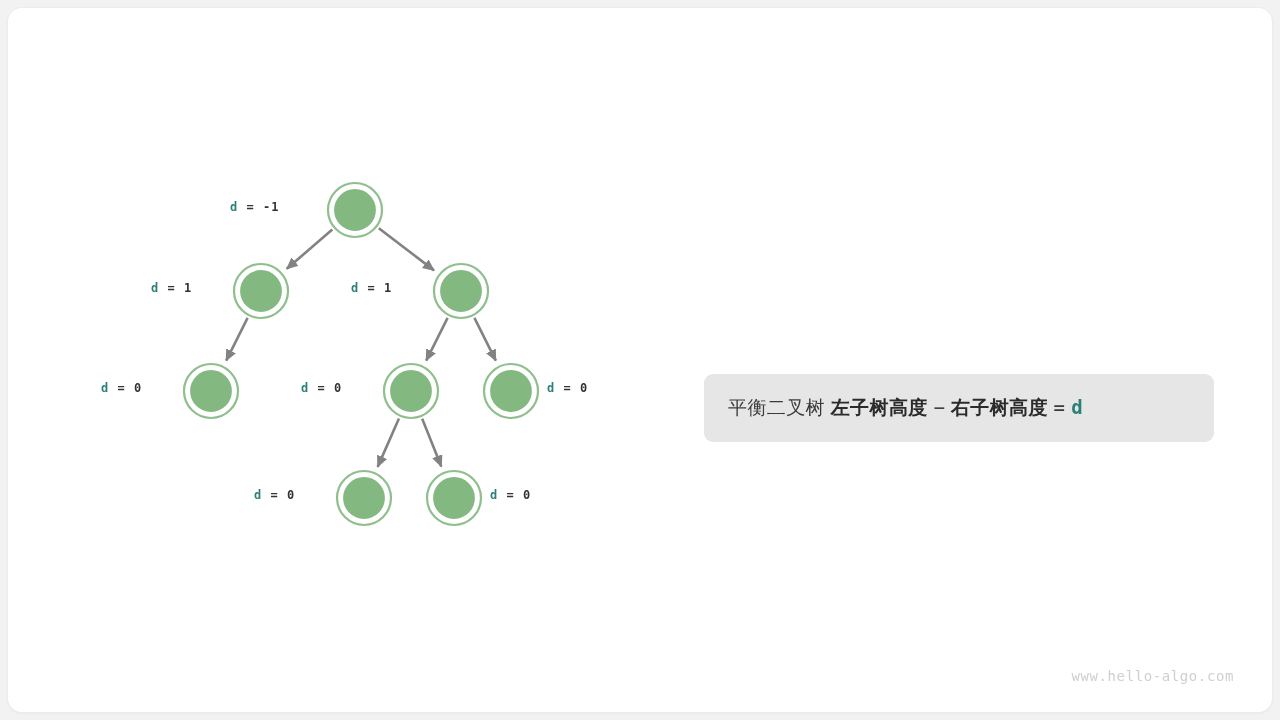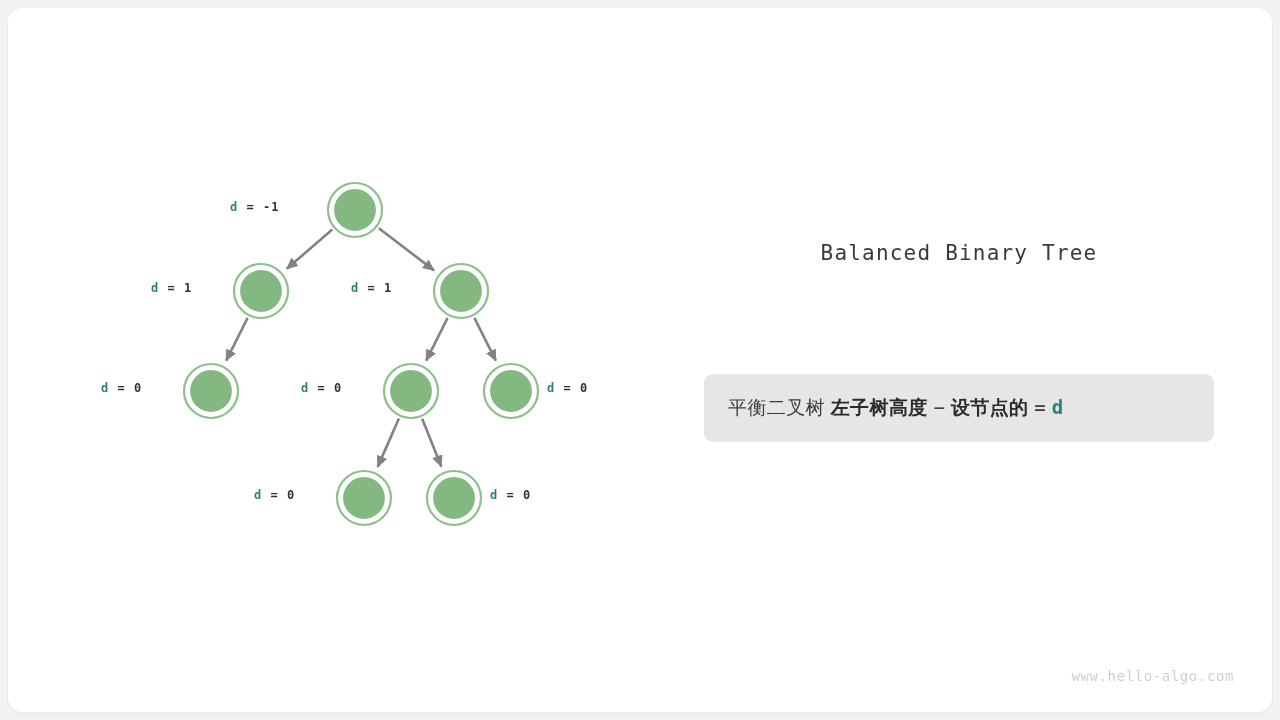--- a/index.html
+++ b/index.html
@@ -206,28 +206,27 @@
         <div class="d-label" style="left: 143px; top: 273px;"><span class="dvar">d</span><span> = </span><span class="dval">1</span></div>
         <div class="d-label" style="left: 343px; top: 273px;"><span class="dvar">d</span><span> = </span><span class="dval">1</span></div>
         <div class="d-label" style="left: 93px; top: 373px;"><span class="dvar">d</span><span> = </span><span class="dval">0</span></div>
         <div class="d-label" style="left: 293px; top: 373px;"><span class="dvar">d</span><span> = </span><span class="dval">0</span></div>
         <div class="d-label right-of" style="left: 539px; top: 373px;"><span class="dvar">d</span><span> = </span><span class="dval">0</span></div>
         <div class="d-label" style="left: 246px; top: 480px;"><span class="dvar">d</span><span> = </span><span class="dval">0</span></div>
         <div class="d-label right-of" style="left: 482px; top: 480px;"><span class="dvar">d</span><span> = </span><span class="dval">0</span></div>
       </div>
 
     <div id="panel">
-      <div id="panel-subtitle">Balanced Binary Tree</div>
 
       <div id="info-box">
         <div class="info-line">
           <span>平衡二叉树</span>
           <span class="bold">左子树高度</span>
           <span class="mono">−</span>
-          <span class="bold">设节点的</span>
+          <span class="bold">右子树高度</span>
           <span class="mono">=</span>
           <span class="dvar">d</span>
         </div>
       </div>
     </div>
 
     <div id="watermark">www.hello-algo.com</div>
 
   </div>
 </div>

